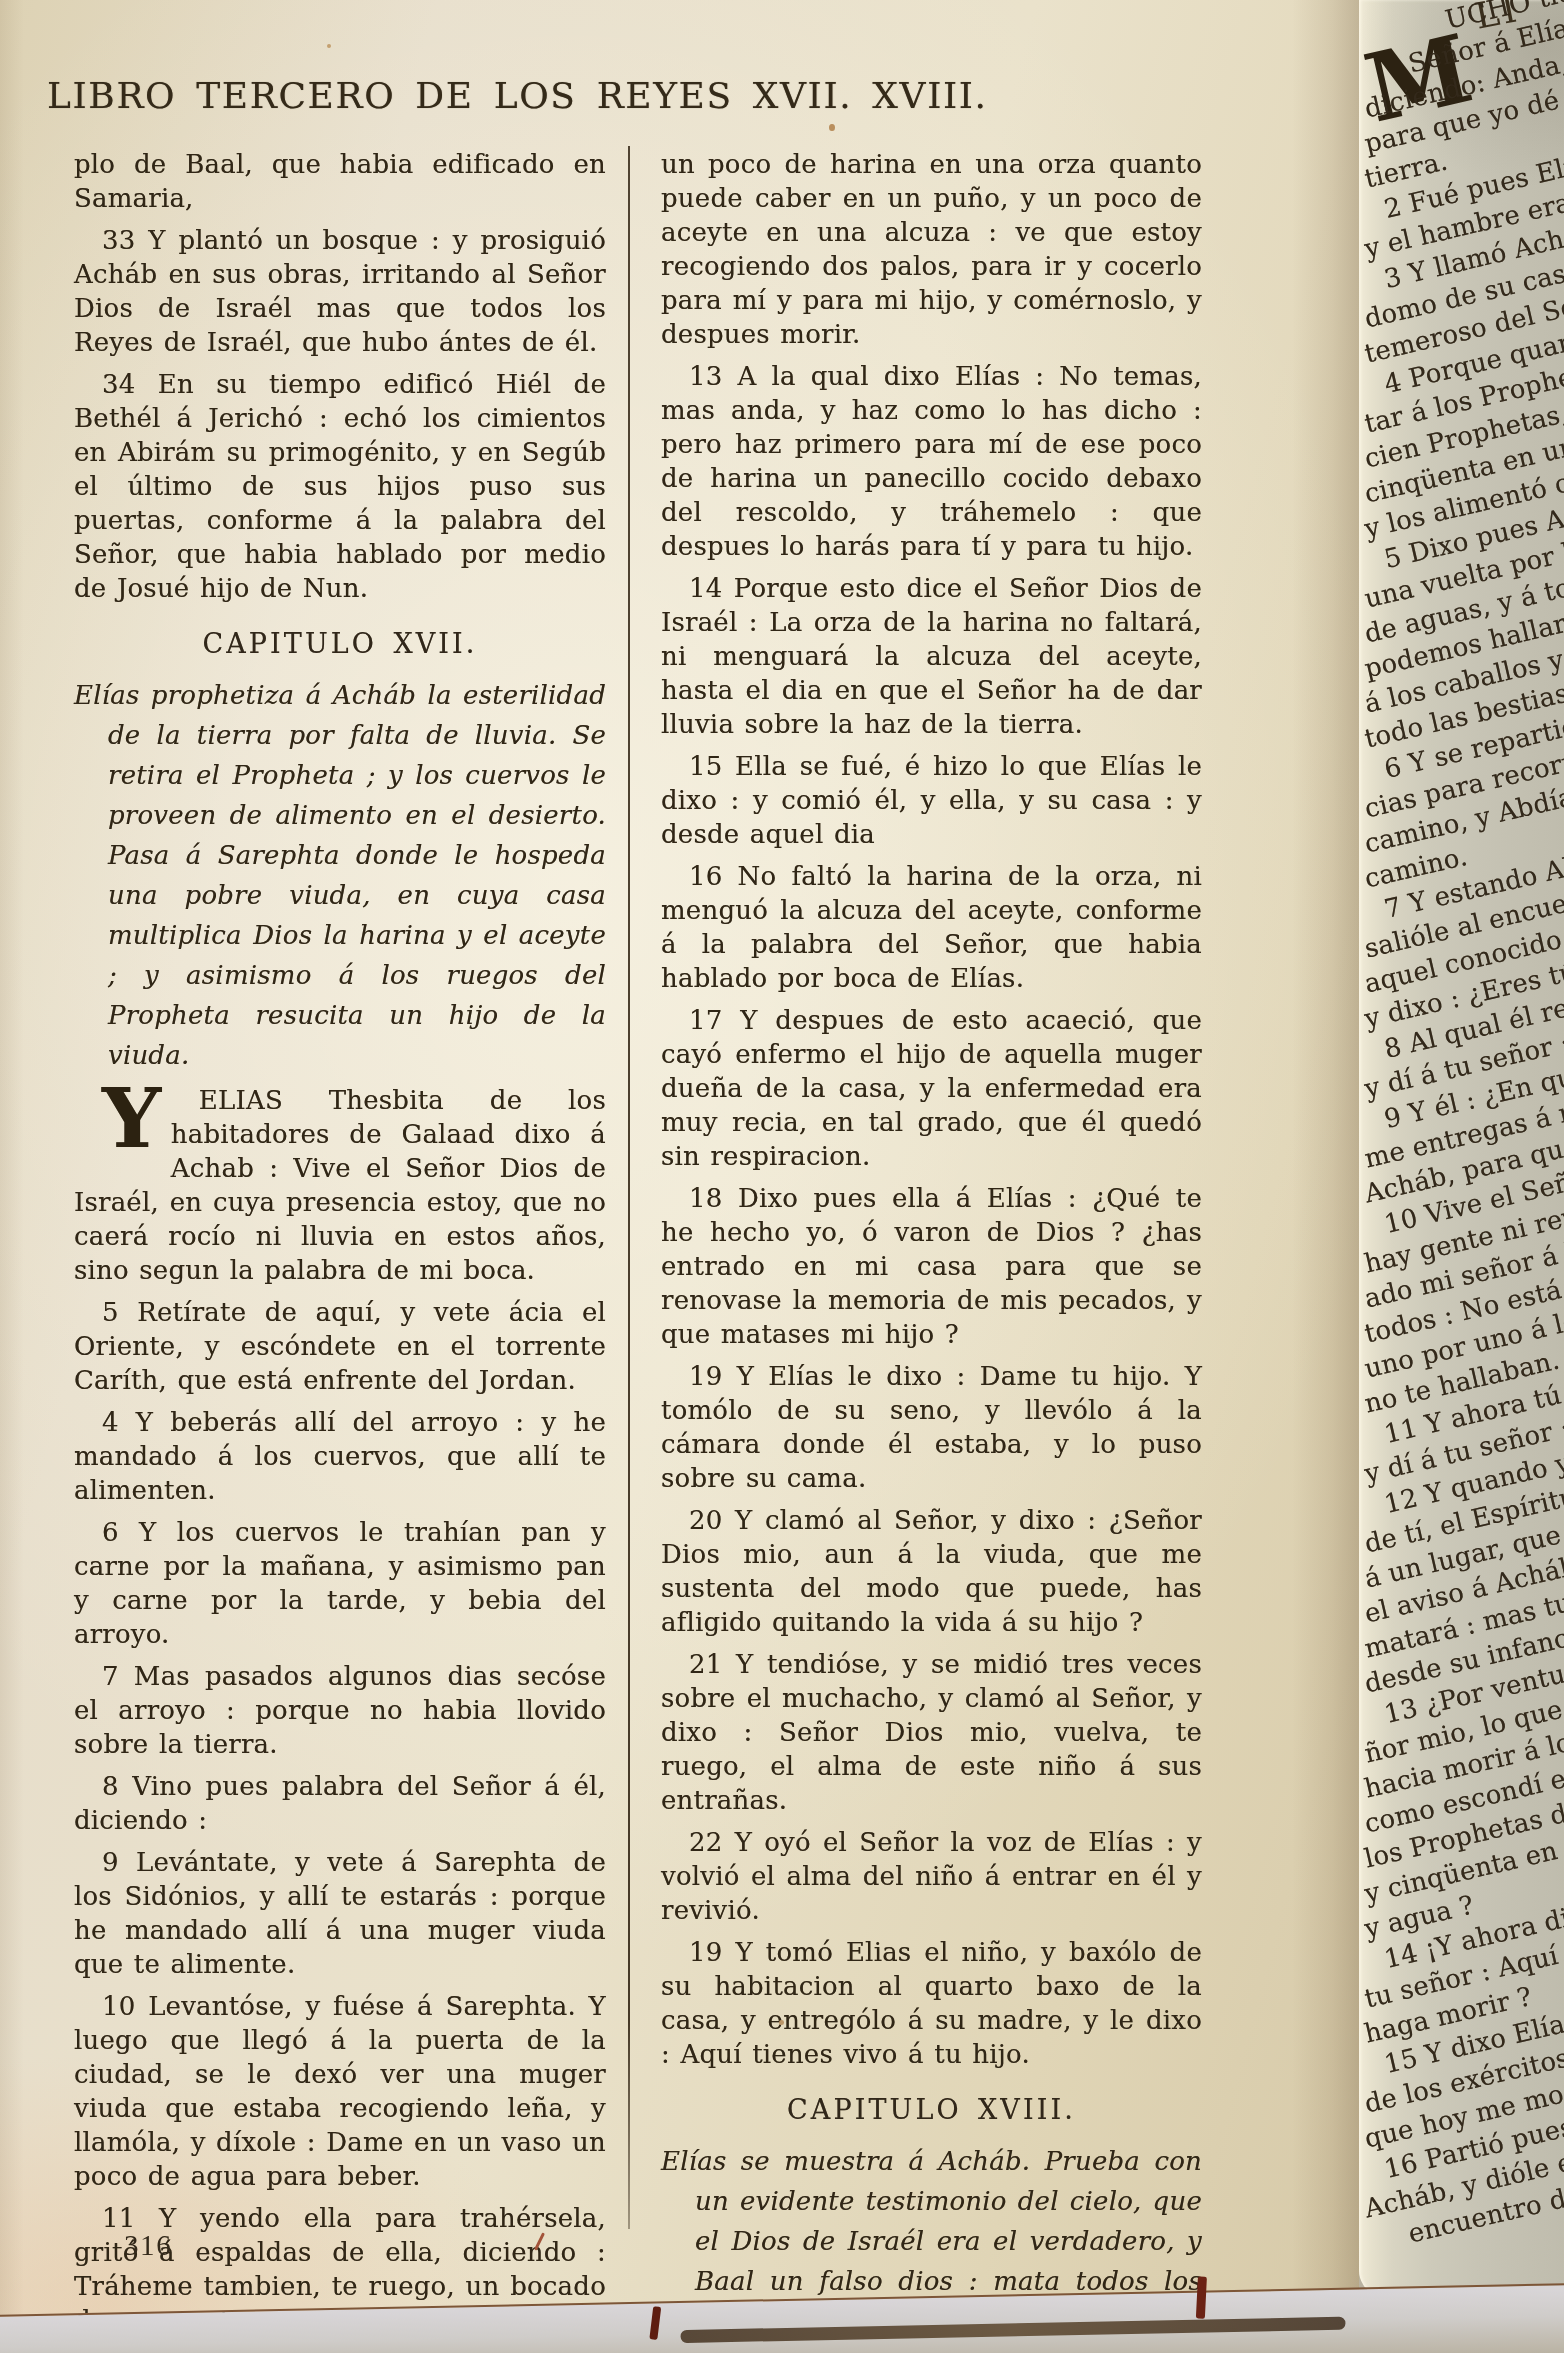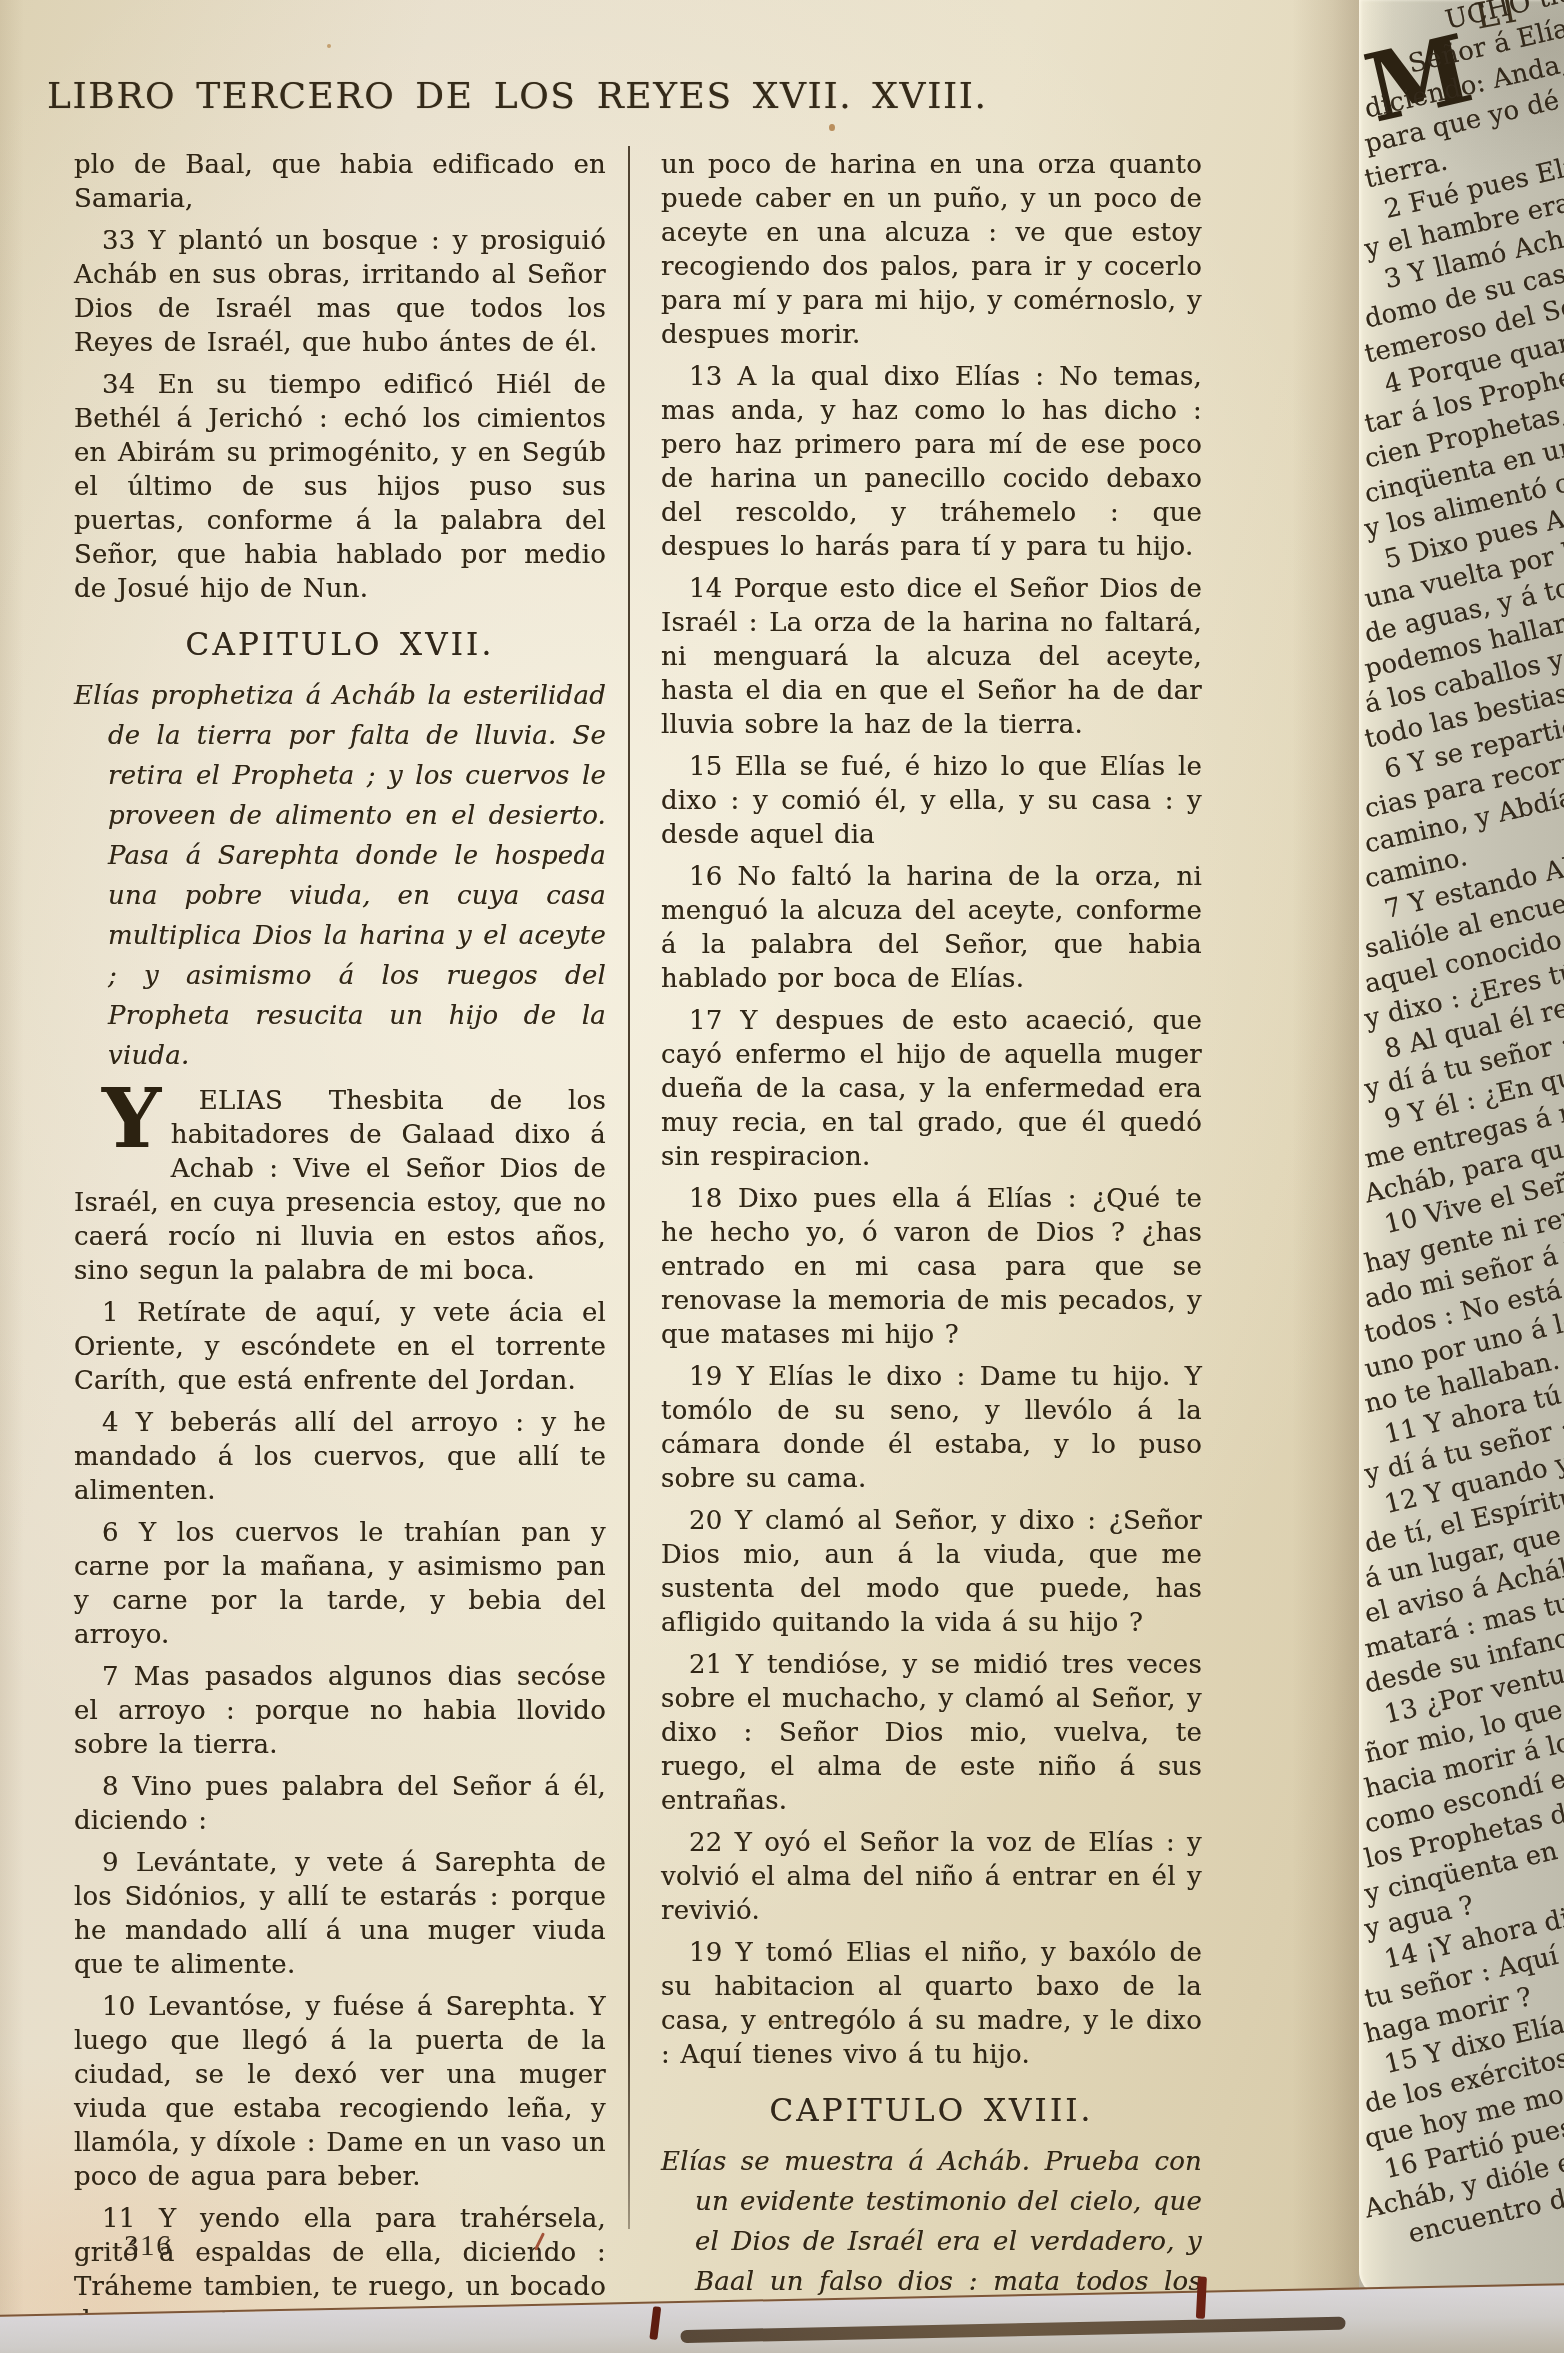--- a/index.html
+++ b/index.html
@@ -34,21 +34,21 @@
     font-size:26px;line-height:34px;color:#302616;
     text-align:justify;word-spacing:2px;letter-spacing:0.2px;
     text-shadow:0 0 0.5px rgba(44,31,13,0.5);
   }
   .col-left{left:66px;width:548px;}
   .col-right{left:653px;width:557px;}
   .col p{margin:8px;}
   .col p.cont{text-indent:0;}
   .col p.verse{text-indent:28px;}
   .col h2.heading{
-    font-size:31px;font-weight:normal;text-align:center;text-indent:0;
+    font-size:27px;font-weight:normal;text-align:center;text-indent:0;
     letter-spacing:3.1px;word-spacing:4.7px;margin:22px 0 14px 0;color:#31271706;
     color:#31271a;
   }
   .col p.summary{
     font-style:italic;line-height:40px;padding-left:34px;text-indent:-34px;
     margin-top:3.1px;word-spacing:2.3px;
   }
   .dropcap{
     float:left;font-size:83px;line-height:64px;height:69px;
     padding:3.1px 9.4px 0 0;font-weight:bold;color:#2c2211;
@@ -121,21 +121,21 @@
   <div class="page-flat">
     <div class="running-header">LIBRO TERCERO DE LOS REYES XVII. XVIII.</div>
 
     <div class="col col-left">
         <p class="cont">plo de Baal, que habia edificado en Samaria,</p>
         <p class="verse">33 Y plantó un bosque : y prosiguió Acháb en sus obras, irritando al Señor Dios de Israél mas que todos los Reyes de Israél, que hubo ántes de él.</p>
         <p class="verse">34 En su tiempo edificó Hiél de Bethél á Jerichó : echó los cimientos en Abirám su primogénito, y en Segúb el último de sus hijos puso sus puertas, conforme á la palabra del Señor, que habia hablado por medio de Josué hijo de Nun.</p>
         <h2 class="heading">CAPITULO XVII.</h2>
         <p class="summary">Elías prophetiza á Acháb la esterilidad de la tierra por falta de lluvia. Se retira el Propheta ; y los cuervos le proveen de alimento en el desierto. Pasa á Sarephta donde le hospeda una pobre viuda, en cuya casa multiplica Dios la harina y el aceyte ; y asimismo á los ruegos del Propheta resucita un hijo de la viuda.</p>
         <p class="verse"><span class="dropcap">Y</span>ELIAS Thesbita de los habitadores de Galaad dixo á Achab : Vive el Señor Dios de Israél, en cuya presencia estoy, que no caerá rocío ni lluvia en estos años, sino segun la palabra de mi boca.</p>
-        <p class="verse">1 Retírate de aquí, y vete ácia el Oriente, y escóndete en el torrente Caríth, que está enfrente del Jordan.</p>
+        <p class="verse">5 Retírate de aquí, y vete ácia el Oriente, y escóndete en el torrente Caríth, que está enfrente del Jordan.</p>
         <p class="verse">4 Y beberás allí del arroyo : y he mandado á los cuervos, que allí te alimenten.</p>
         <p class="verse">6 Y los cuervos le trahían pan y carne por la mañana, y asimismo pan y carne por la tarde, y bebia del arroyo.</p>
         <p class="verse">7 Mas pasados algunos dias secóse el arroyo : porque no habia llovido sobre la tierra.</p>
         <p class="verse">8 Vino pues palabra del Señor á él, diciendo :</p>
         <p class="verse">9 Levántate, y vete á Sarephta de los Sidónios, y allí te estarás : porque he mandado allí á una muger viuda que te alimente.</p>
         <p class="verse">10 Levantóse, y fuése á Sarephta. Y luego que llegó á la puerta de la ciudad, se le dexó ver una muger viuda que estaba recogiendo leña, y llamóla, y díxole : Dame en un vaso un poco de agua para beber.</p>
         <p class="verse">11 Y yendo ella para trahérsela, gritó á espaldas de ella, diciendo : Tráheme tambien, te ruego, un bocado de pan en tu mano.</p>
         <p class="verse">12 Ella respondió : Vive el Señor Dios tuyo, que no tengo pan, sino solo</p>
       </div>
 

